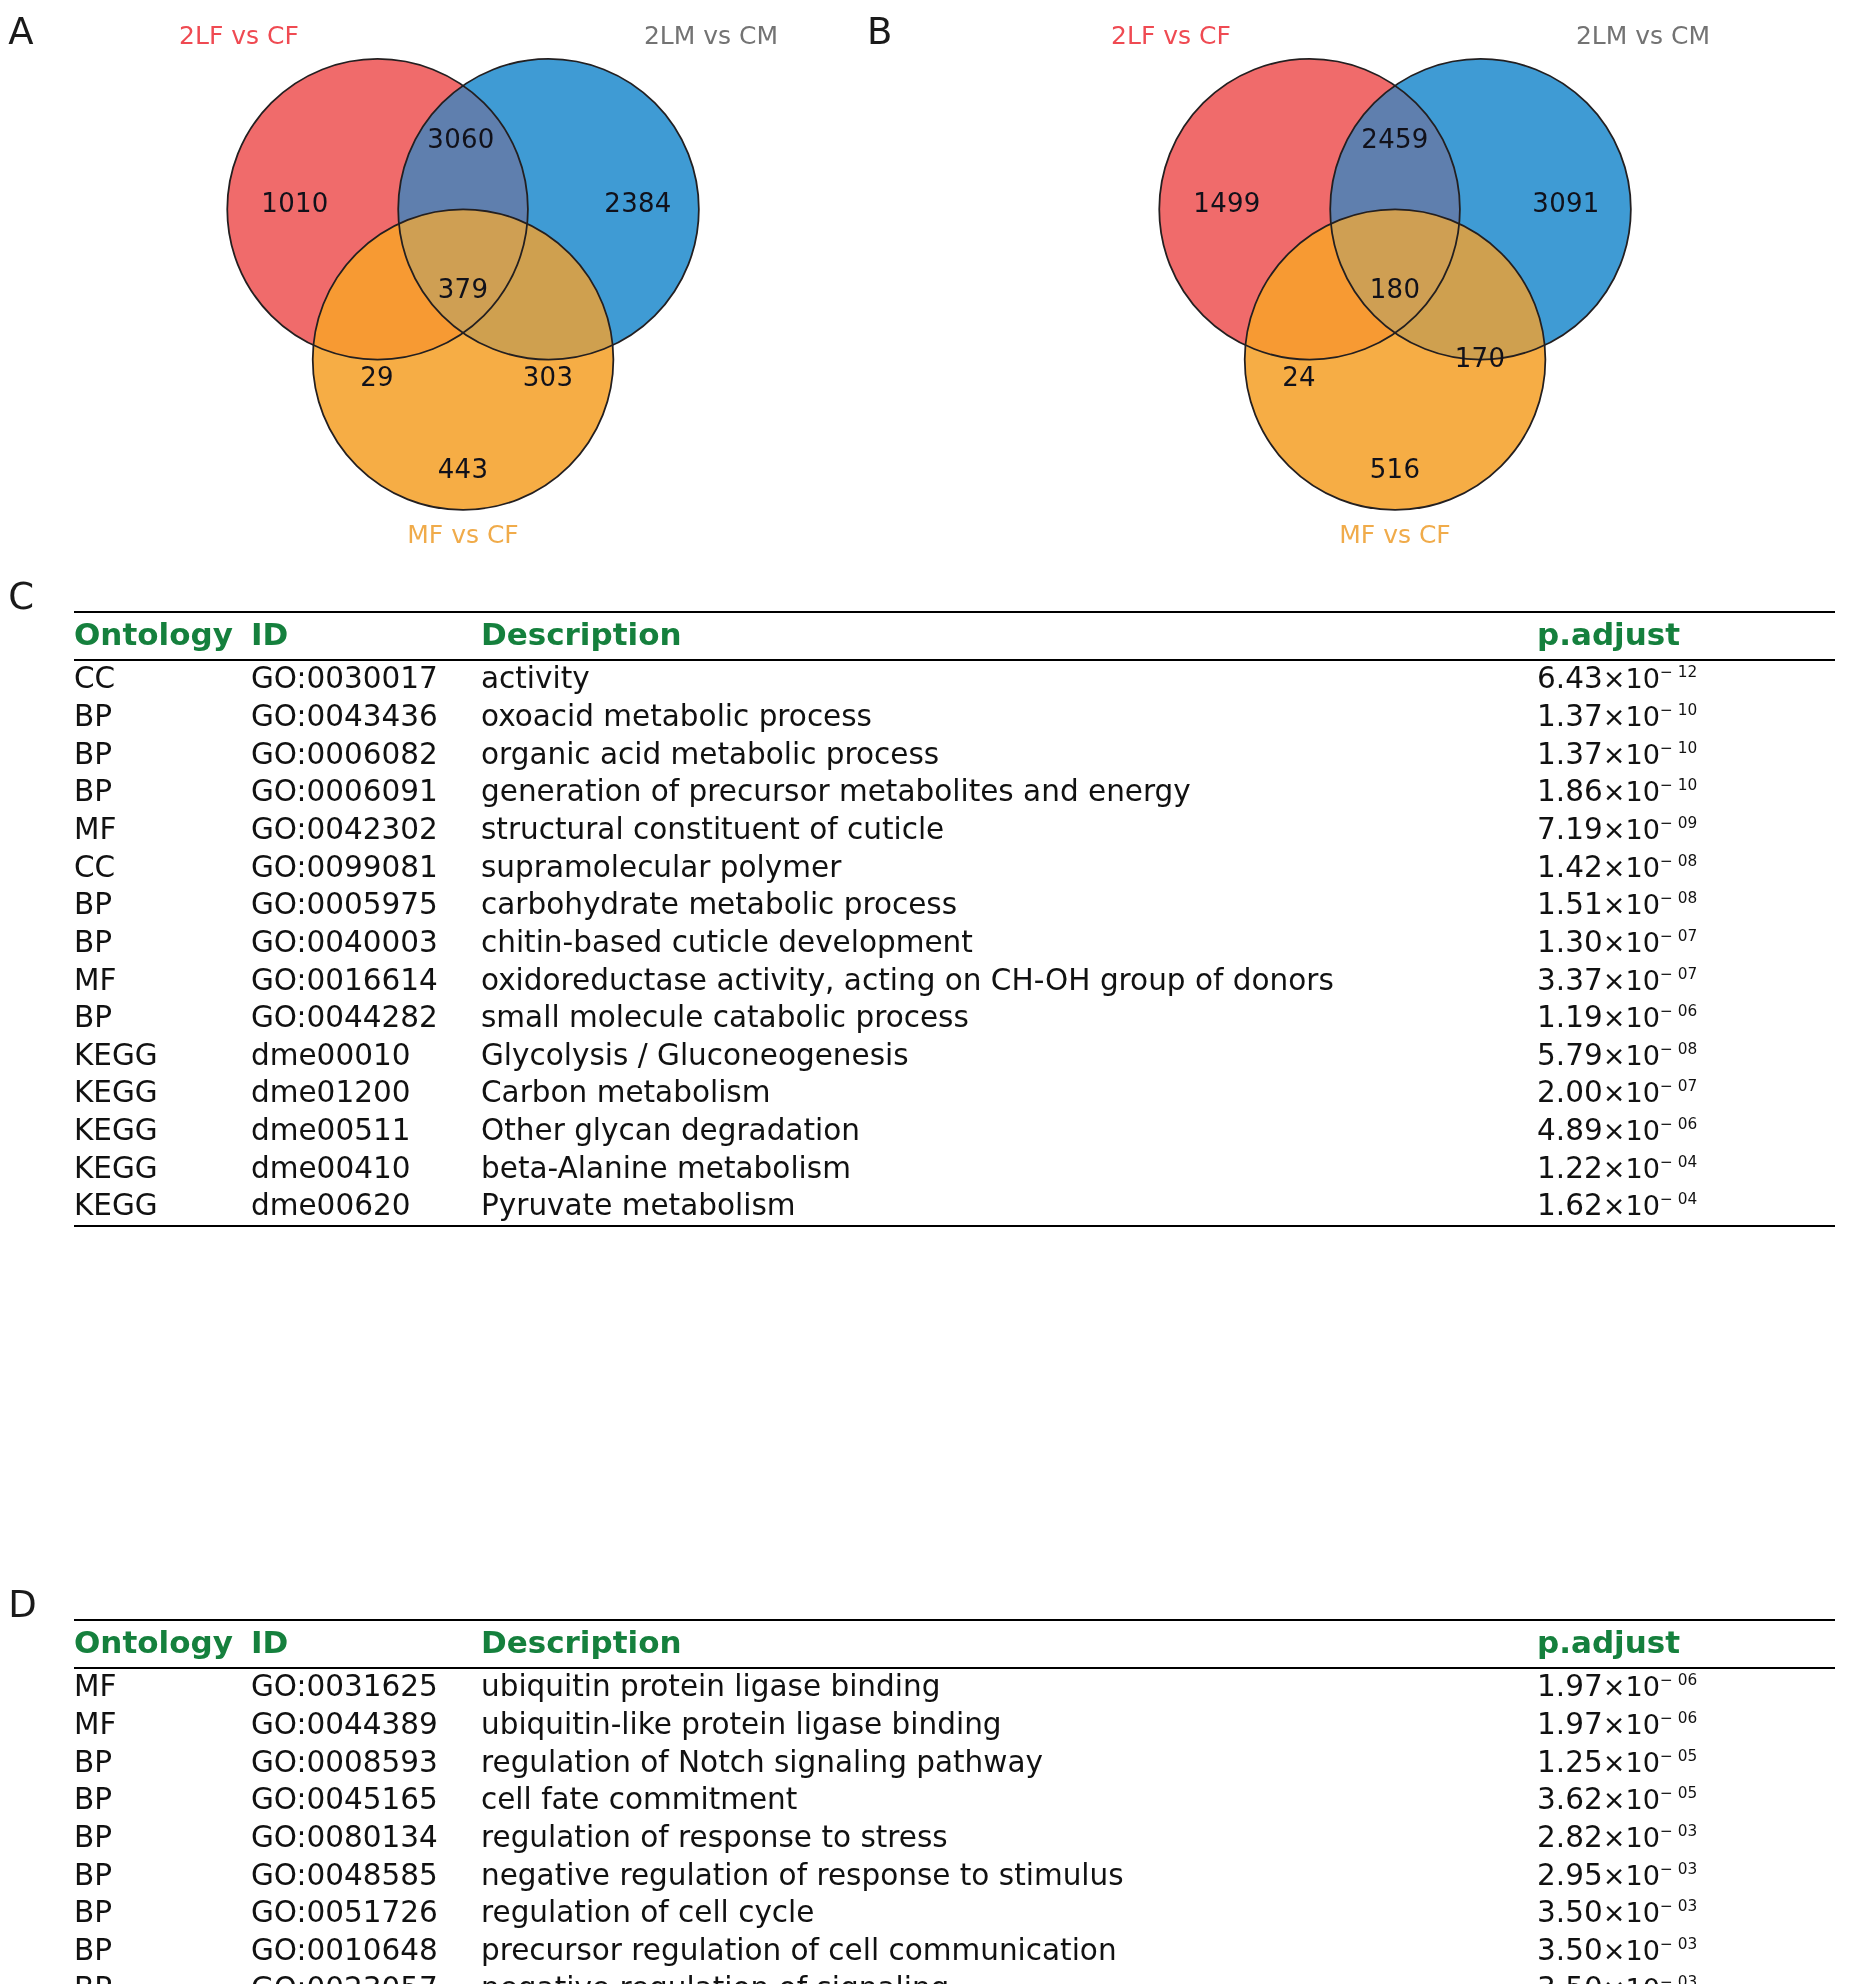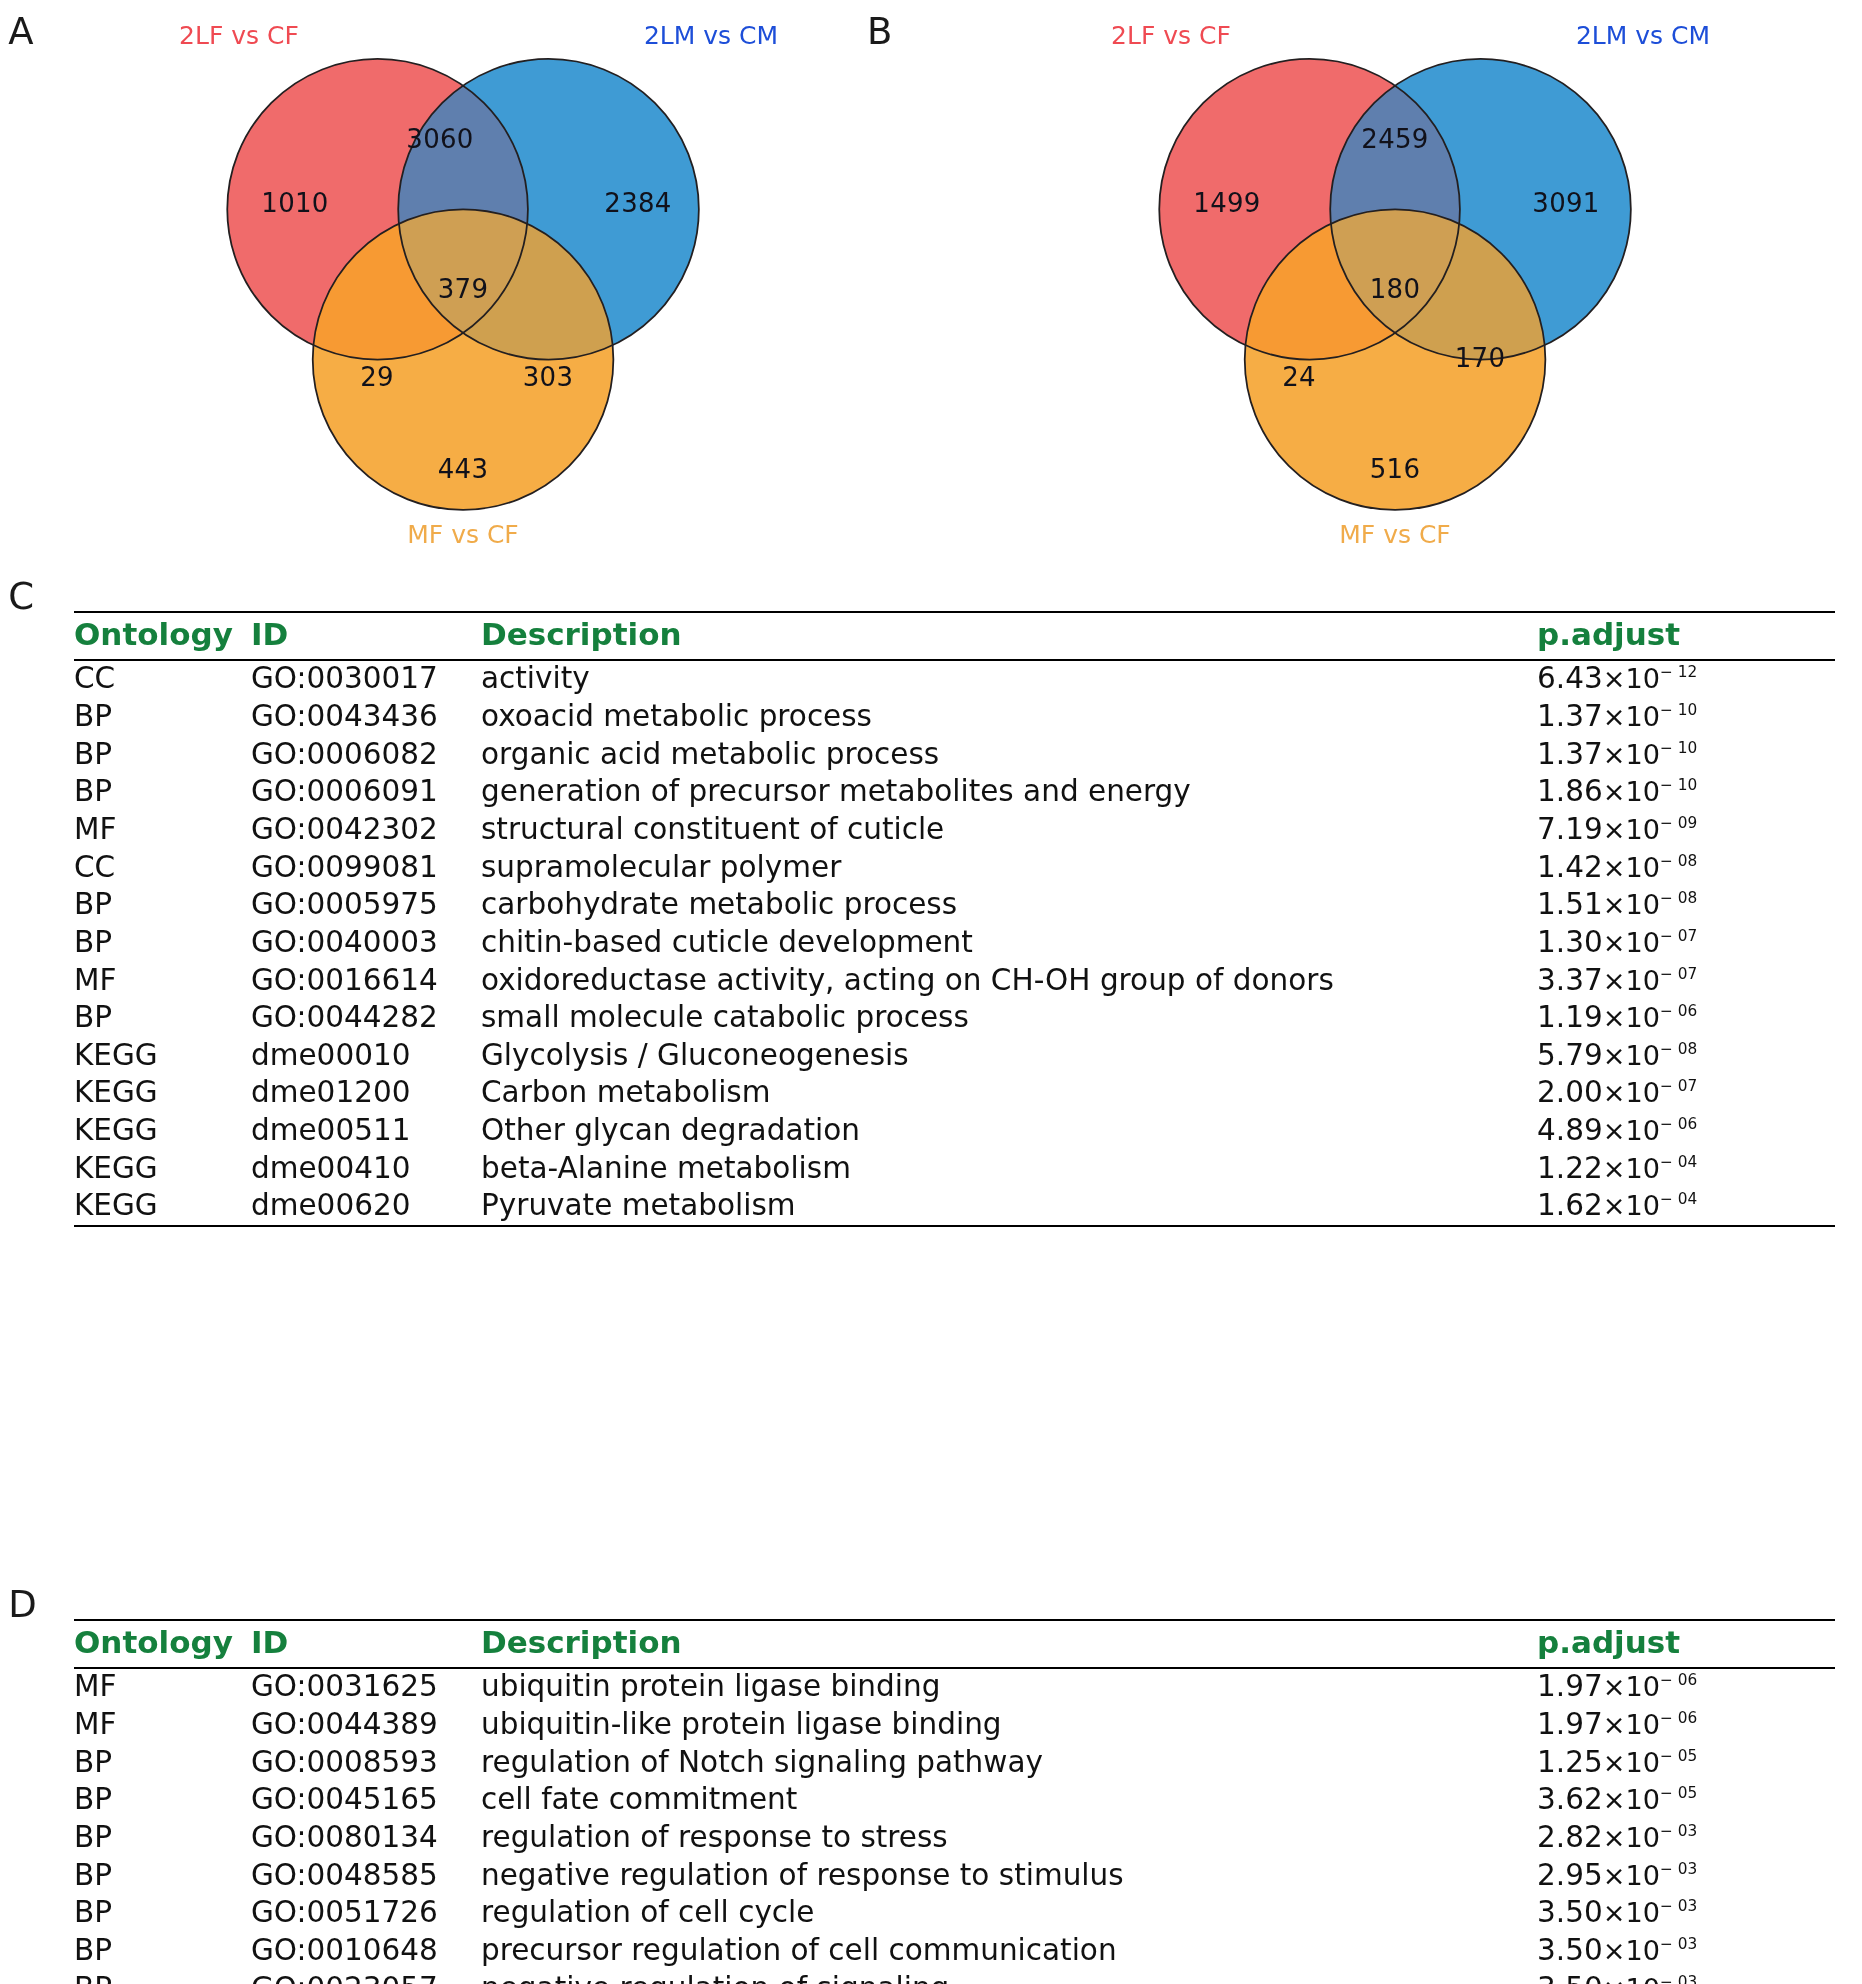--- a/index.html
+++ b/index.html
@@ -59,21 +59,21 @@
     letter-spacing: 0.3px;
   }
   .venn-title {
     position: absolute;
     font-family: "DejaVu Sans", sans-serif;
     font-size: 25px;
     white-space: nowrap;
     transform: translate(-50%, -50%);
   }
   .t-red    { color: #ef4a52; margin-left: 21px; }
-  .t-blue   { color: #1d4ed8; }
+  .t-blue   { color: #737373; }
   .t-orange { color: #f0ab4a; }
 
   
   .table-block {
     position: absolute;
     left: 74px;
     width: 1760px;
   }
   #table-c { top: 611px; }
   #table-d { top: 1619px; }
@@ -161,21 +161,21 @@
           <g clip-path="url(#clipR-a)">
             <circle cx="785" cy="610" r="255" fill="#cf9f53"></circle>
           </g>
         </g>
         <circle cx="640" cy="355" r="255" fill="none" stroke="#231f20" stroke-width="3"></circle>
         <circle cx="930" cy="355" r="255" fill="none" stroke="#231f20" stroke-width="3"></circle>
         <circle cx="785" cy="610" r="255" fill="none" stroke="#231f20" stroke-width="3"></circle>
       </svg>
       <div class="venn-count" style="left: 295px; top: 203px;">1010</div>
       <div class="venn-count" style="left: 614px; top: 203px; margin-left: 24px;">2384</div>
-      <div class="venn-count" style="left: 440px; top: 139px; text-align: center;">3060</div>
+      <div class="venn-count" style="left: 461px; top: 139px; text-align: center;">3060</div>
       <div class="venn-count" style="left: 463px; top: 289px;">379</div>
       <div class="venn-count" style="left: 377px; top: 377px;">29</div>
       <div class="venn-count" style="left: 548px; top: 377px;">303</div>
       <div class="venn-count" style="left: 463px; top: 469px;">443</div>
       <div class="venn-title t-red" style="left: 218px; top: 35px;">2LF vs CF</div>
       <div class="venn-title t-blue" style="left: 711px; top: 35px;">2LM vs CM</div>
       <div class="venn-title t-orange" style="left: 463px; top: 534px;">MF vs CF</div>
     </div>
 </div>
 

